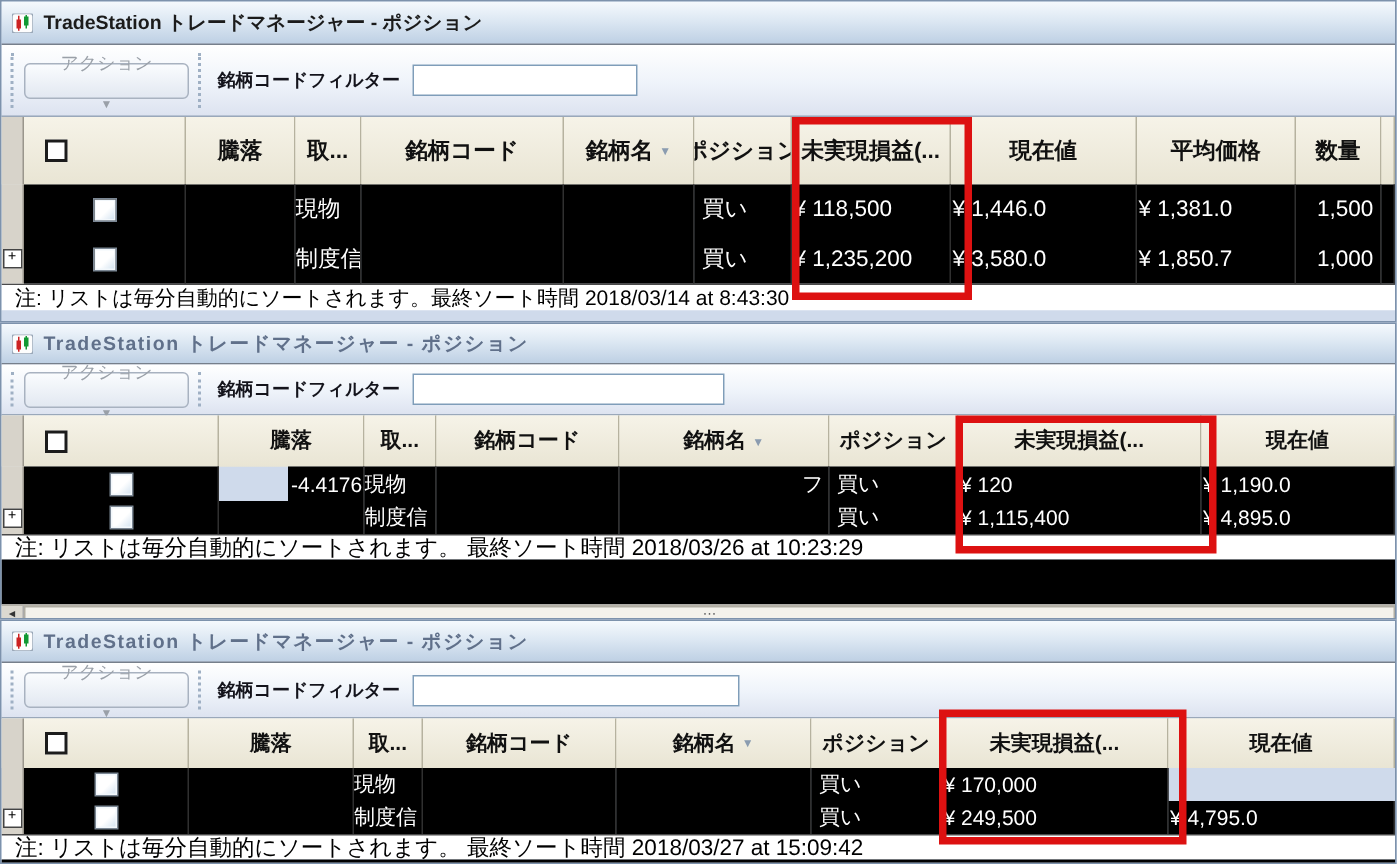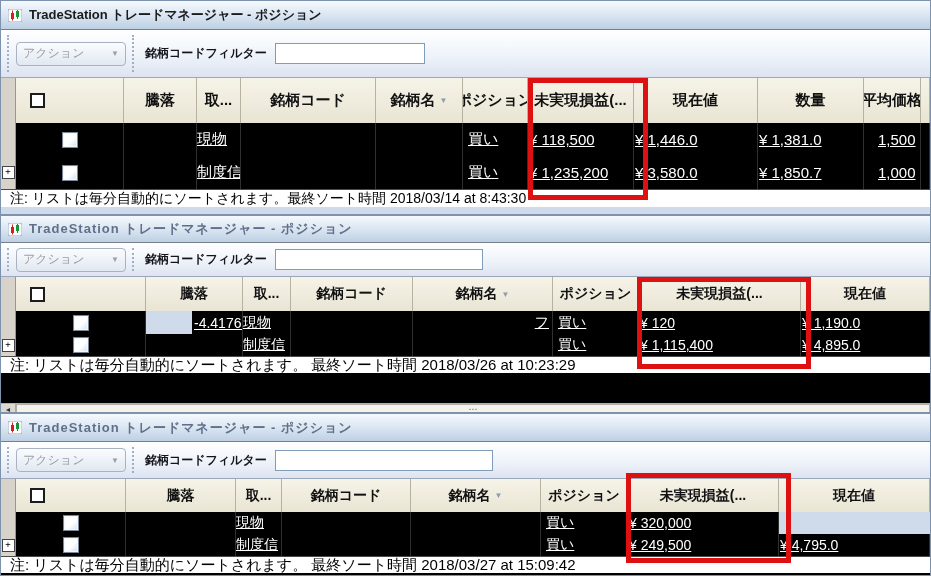--- a/index.html
+++ b/index.html
@@ -20,23 +20,23 @@
   .p2 .title-text,.p3 .title-text{font-weight:bold;color:var(--c-titlebar-text-gray,#60708a);letter-spacing:1px;}
   .appicon{width:14px;height:13px;flex:0 0 auto;}
 
   
   .toolbar{display:flex;align-items:center;background:linear-gradient(180deg,#ffffff 0%,#eef3fa 55%,#dde3f0 100%);
     border-bottom:1px solid #9aa8ba;box-sizing:border-box;}
   .p1 .toolbar{height:48px;}
   .p2 .toolbar{height:34px;}
   .p3 .toolbar{height:37px;}
   .grip{align-self:stretch;margin:5px 5px 5px 6px;border-left:2px dotted #9fb0c4;width:2px;}
-  .btn-action{display:flex;align-items:center;justify-content:space-between;gap:14px;width:110px;height:24px;
+  .btn-action{display:flex;align-items:center;justify-content:center;gap:14px;width:110px;height:24px;
     border:1px solid #a8b2c0;border-radius:4px;color:#9aa0a8;font-size:12px;
-    background:linear-gradient(180deg,#fafcfe,#e2e8f1);}
+    background:linear-gradient(180deg,#fafcfe,#e2e8f1);flex-direction:column;}
   .btn-action .arrow{font-size:8px;color:#9aa0a8;}
   .filter-label{font-size:12px;font-weight:bold;color:#14141c;margin:0 8px 0 4px;white-space:nowrap;}
   .filter-input{height:19px;border:1px solid #7f9db9;background:#fff;font-size:12px;padding:0 3px;}
   .p1 .filter-input{width:142px;}
   .p2 .filter-input{width:200px;}
   .p3 .filter-input{width:210px;}
 
   
   .cols{display:grid;}
   .p1 .cols{grid-template-columns:15px 108px 73px 44px 135px 87px 65px 106px 124px 106px 57px 1fr;}
@@ -53,21 +53,21 @@
   .p2 .hdr .cell,.p3 .hdr .cell{font-size:14px;}
   .hdr .gutter,.datarow .gutter{border-right:1px solid #9a968c;background:#d7d3ca;display:flex;align-items:center;justify-content:center;}
   .sort-ico{font-size:8px;color:#8b9cb0;font-weight:normal;}
 
   .datarow{box-sizing:border-box;}
   .p1 .datarow{height:33px;}
   .p2 .datarow{height:23px;}
   .p3 .datarow{height:22px;}
   .p2 .r2,.p3 .r2{height:22px;}
   .datarow .cell{display:flex;align-items:center;background:var(--c-row-bg,#000);color:var(--c-row-text,#fff);
-    border-right:1px solid #303030;box-sizing:border-box;overflow:hidden;white-space:nowrap;text-decoration:underline;}
+    border-right:1px solid #303030;box-sizing:border-box;overflow:hidden;white-space:nowrap;}
   .p1 .datarow .cell{font-size:15px;}
   .p2 .datarow .cell,.p3 .datarow .cell{font-size:14px;}
   .money{padding-left:1px;}
   .pos{padding-left:5px;}
   .qty{padding-left:14px;}
   .name-cell{justify-content:flex-end;padding-right:3px;}
 
   .fluct{border-right:1px solid #777;}
   .fluct-white{background:#fff;}
   .fluct-blue{background:var(--c-fluct-blue,#2b2bc8);color:#141466;font-size:13px;padding-left:2px;margin-left:46px;}
@@ -133,22 +133,22 @@
     <div class="cell">騰落</div>
     <div class="cell">取...</div>
     <div class="cell">銘柄コード</div>
     <div class="cell">
         <span>銘柄名</span>
         <span class="sort-ico">▼</span>
       </div>
     <div class="cell">ポジション</div>
     <div class="cell">未実現損益(...</div>
     <div class="cell">現在値</div>
+    <div class="cell">平均価格</div>
     <div class="cell">数量</div>
-    <div class="cell">平均価格</div>
     <div class="cell"></div>
   </div>
   <div class="cols datarow">
     <div class="gutter"></div>
     <div class="cell">
         <span class="cb"></span>
       </div>
     <div class="cell fluct fluct-white"></div>
     <div class="cell">現物</div>
     <div class="cell"></div>
@@ -299,21 +299,21 @@
   <div class="cols datarow">
     <div class="gutter"></div>
     <div class="cell">
         <span class="cb"></span>
       </div>
     <div class="cell fluct fluct-pink"></div>
     <div class="cell">現物</div>
     <div class="cell"></div>
     <div class="cell"></div>
     <div class="cell pos">買い</div>
-    <div class="cell money">¥ 320,000</div>
+    <div class="cell money">¥ 170,000</div>
   </div>
   <div class="cols datarow r2">
     <div class="gutter">
         <span class="exp">+</span>
       </div>
     <div class="cell">
         <span class="cb"></span>
       </div>
     <div class="cell fluct fluct-lav"></div>
     <div class="cell">制度信</div>

